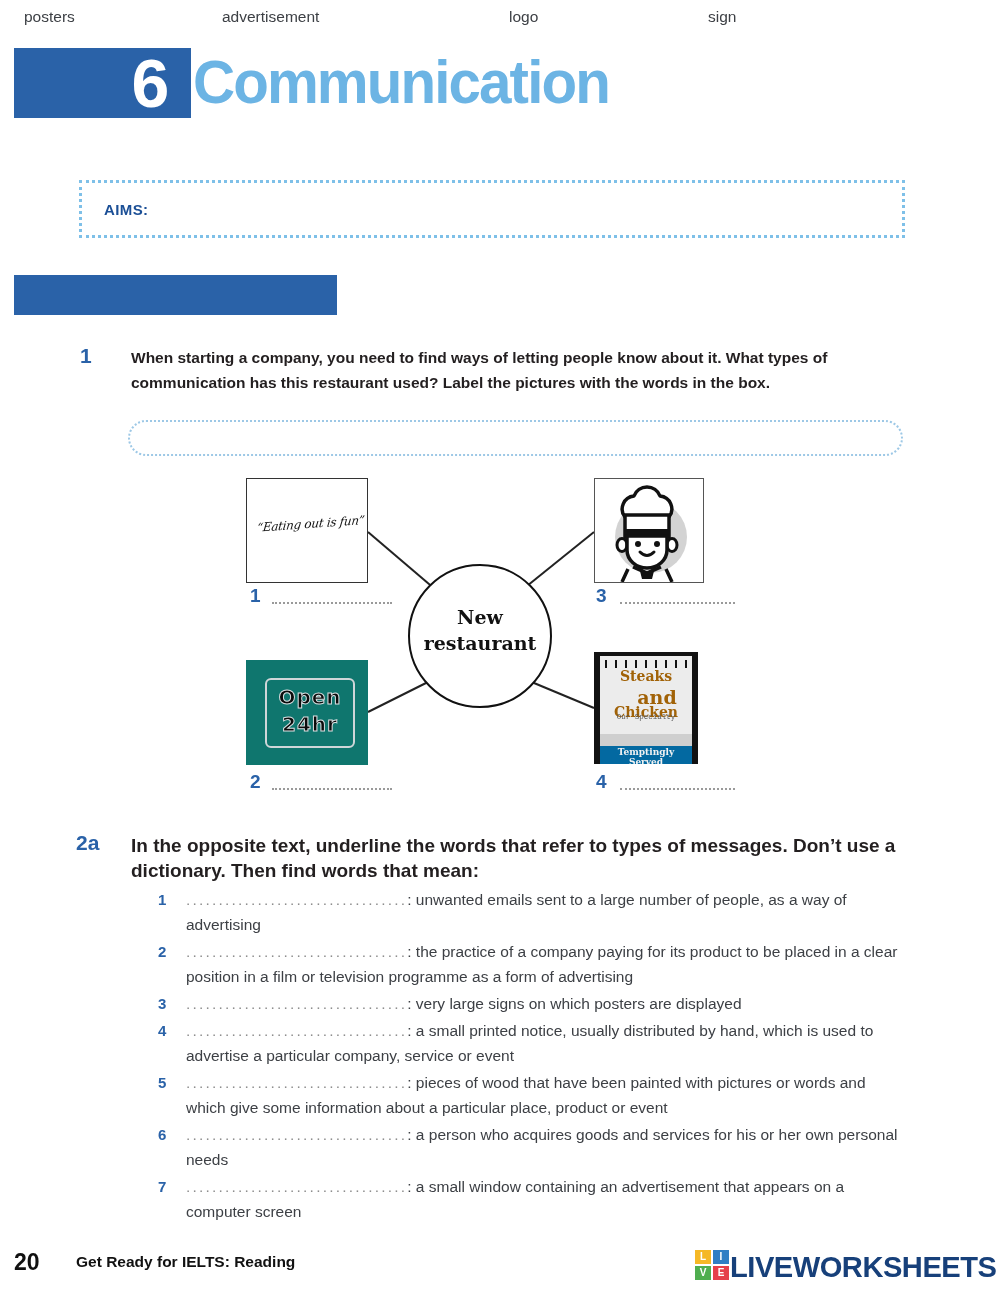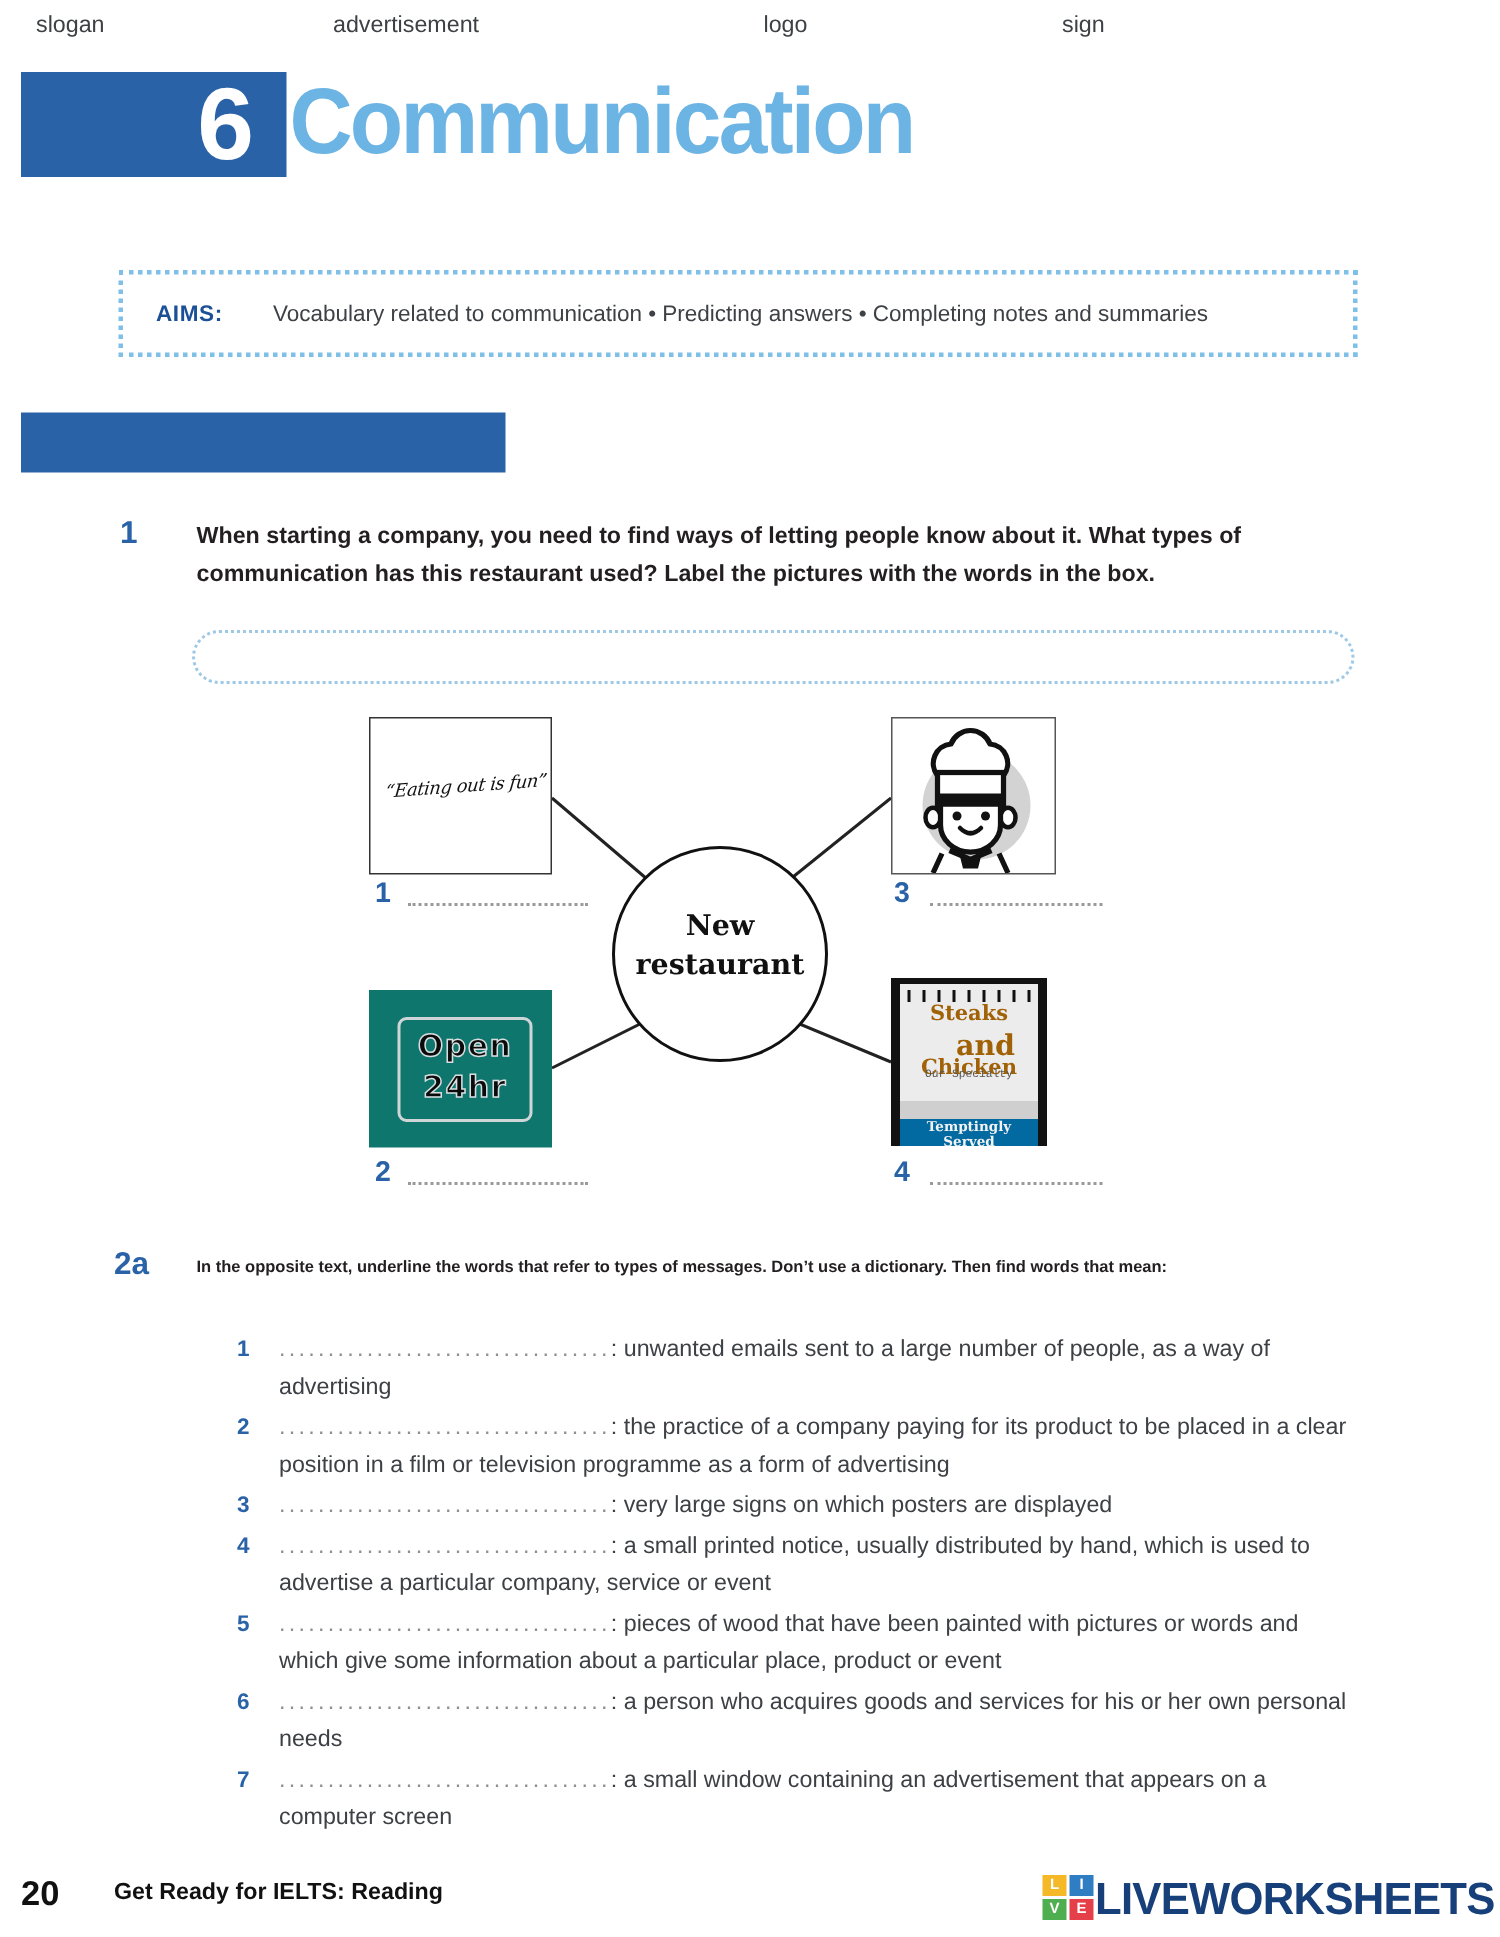--- a/index.html
+++ b/index.html
@@ -283,21 +283,21 @@
   #ansline-3 { left: 620px; top: 601px; width: 115px; }
   #ansnum-4 { left: 596px; top: 771px; }
   #ansline-4 { left: 620px; top: 787px; width: 115px; }
 
   
   #ex2a-num { left: 76px; top: 831px; }
   #ex2a-text {
     position: absolute;
     left: 131px; top: 833px;
     width: 775px;
-    font-size: 11px;
+    font-size: 19px;
     font-weight: 700;
     line-height: 25px;
     color: #231f20;
   }
 
   #def-list {
     position: absolute;
     left: 158px; top: 887px;
     width: 748px;
   }
@@ -377,31 +377,30 @@
 <body>
 
 <div id="header">
   <div id="chapter-badge"></div>
   <div id="chapter-number">6</div>
   <div id="chapter-title">Communication</div>
 </div>
 
 <div id="aims-box">
   <div id="aims-label">AIMS:</div>
-  <div id="aims-text">Vocabulary related to communication • Predicting answers • Completing notes and summaries</div>
 </div>
 
 <div id="part-banner"></div>
 <div id="part-banner-label">Part 1: Vocabulary</div>
 
 <div class="ex-num" id="ex1-num">1</div>
 <div id="ex1-text">When starting a company, you need to find ways of letting people know about it. What types of communication has this restaurant used? Label the pictures with the words in the box.</div>
 
 <div id="word-box"></div>
-<div class="word-box-item" id="wb-0">slogan</div>
+<div class="word-box-item" id="wb-0">posters</div>
 <div class="word-box-item" id="wb-1">advertisement</div>
 <div class="word-box-item" id="wb-2">logo</div>
 <div class="word-box-item" id="wb-3">sign</div>
 
 <div id="diagram">
 
   <svg width="510" height="340">
     <line x1="128" y1="62" x2="196" y2="120" stroke="#222" stroke-width="2"></line>
     <line x1="128" y1="242" x2="196" y2="208" stroke="#222" stroke-width="2"></line>
     <line x1="354" y1="62" x2="282" y2="120" stroke="#222" stroke-width="2"></line>

